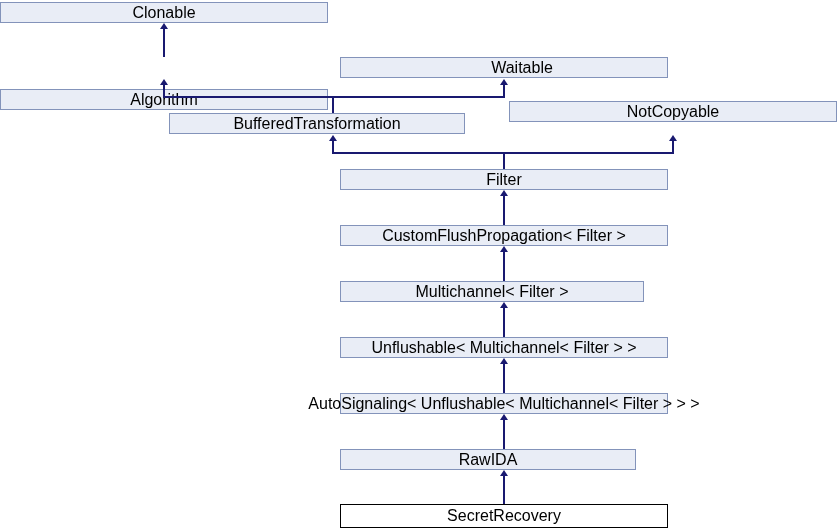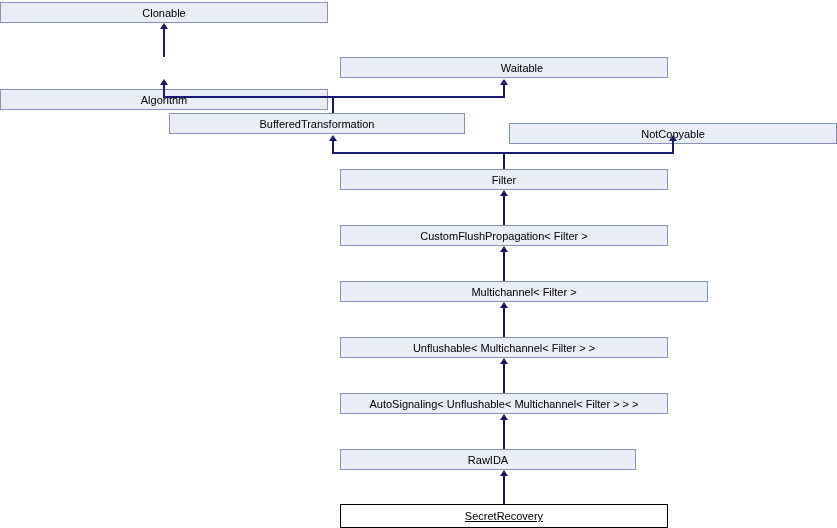--- a/index.html
+++ b/index.html
@@ -19,21 +19,21 @@
     font-family:"Liberation Sans","DejaVu Sans",sans-serif;
     overflow:hidden;
   }
   .node{
     position:absolute;
     box-sizing:border-box;
     height:21px;
     border:1.5px solid var(--node-border);
     background:var(--node-fill);
     color:var(--text);
-    font-size:11px;
+    font-size:16px;
     display:flex;
     align-items:center;
     justify-content:center;
     white-space:nowrap;
     cursor:pointer;
   }
   .node.highlight{
     border:1.5px solid var(--highlight-node-border);
     background:var(--highlight-node-fill);
     cursor:default;
@@ -50,28 +50,28 @@
 </style>
 </head>
 <body>
 
 <div class="diagram">
 
   <div class="node" style="left:0px;top:2px;width:328px;">Clonable</div>
   <div class="node" style="left:0px;top:57px;width:328px;margin-top:32px;">Algorithm</div>
   <div class="node" style="left:340px;top:57px;width:328px;padding-left:36px;">Waitable</div>
   <div class="node" style="left:169px;top:113px;width:296px;">BufferedTransformation</div>
-  <div class="node" style="left:509px;top:123px;width:328px;">NotCopyable</div>
+  <div class="node" style="left:509px;top:101px;width:328px;">NotCopyable</div>
   <div class="node" style="left:340px;top:169px;width:328px;">Filter</div>
   <div class="node" style="left:340px;top:225px;width:328px;">CustomFlushPropagation&lt; Filter &gt;</div>
-  <div class="node" style="left:340px;top:281px;width:368px;">Multichannel&lt; Filter &gt;</div>
+  <div class="node" style="left:340px;top:281px;width:304px;">Multichannel&lt; Filter &gt;</div>
   <div class="node" style="left:340px;top:337px;width:328px;">Unflushable&lt; Multichannel&lt; Filter &gt; &gt;</div>
   <div class="node" style="left:340px;top:393px;width:328px;">AutoSignaling&lt; Unflushable&lt; Multichannel&lt; Filter &gt; &gt; &gt;</div>
   <div class="node" style="left:340px;top:449px;width:296px;">RawIDA</div>
-  <div class="node highlight" style="left:340px;top:504px;width:328px;height:24px;text-decoration:underline;">SecretRecovery</div>
+  <div class="node highlight" style="left:340px;top:504px;width:328px;height:24px;">SecretRecovery</div>
 
   <div>
     <div class="arrowhead" style="left:160px;top:23px;"></div>
     <div class="vline" style="left:163px;top:28px;height:29px;"></div>
   </div>
 
   <div>
     <div class="vline" style="left:332px;top:96px;height:17px;"></div>
     <div class="hline" style="left:163px;top:96px;width:342px;"></div>
     <div class="arrowhead" style="left:160px;top:79px;"></div>

